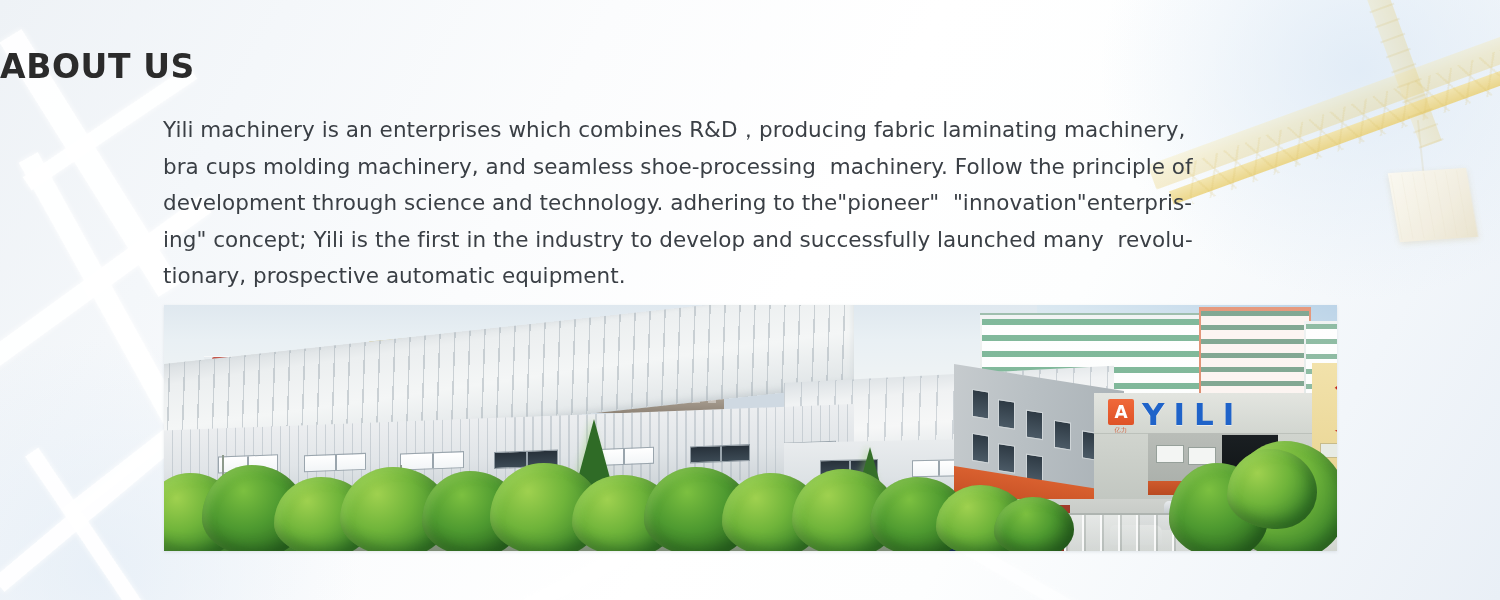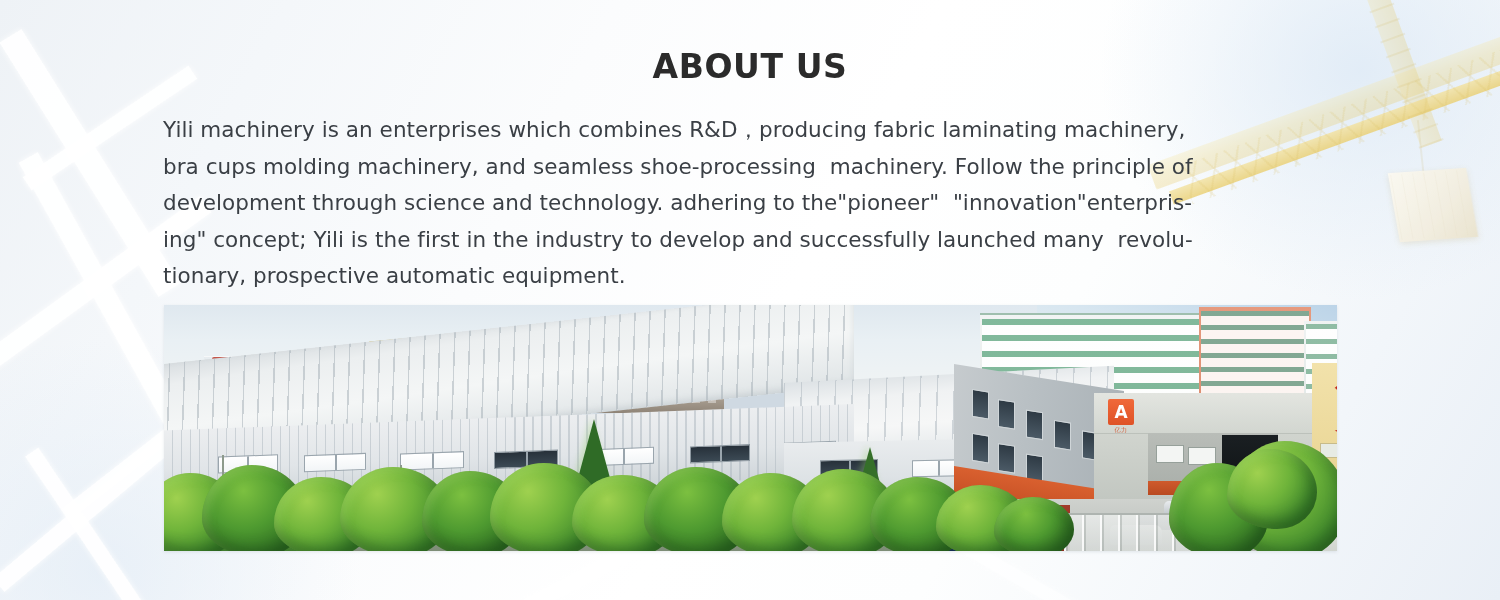--- a/index.html
+++ b/index.html
@@ -125,21 +125,20 @@
   
   .content {
     position: relative;
     z-index: 3;
   }
 
   .page-title {
     position: absolute;
     left: 0; right: 0;
     top: 47px;
-    text-align: center;
     font-size: 33px;
     font-weight: bold;
     letter-spacing: 0.6px;
     color: #2b2b2b;
     font-family: "DejaVu Sans", "Liberation Sans", sans-serif;
   }
 
   .about-text {
     position: absolute;
     left: 163px;
@@ -599,20 +598,21 @@
           <div class="win" style="left:18px;  top:66px;"></div>
           <div class="win" style="left:44px;  top:72px;"></div>
           <div class="win" style="left:72px;  top:78px;"></div>
         </div>
         <div class="office-left-base"></div>
 
         <div class="facade"></div>
         <div class="facade-band"></div>
         <div class="yili-logo">A</div>
         <div class="yili-logo-sub">亿力</div>
+        <div class="yili-text">YILI</div>
 
         <div class="portal"></div>
         <div class="portal-win" style="left:992px;  top:140px; width:26px; height:16px;"></div>
         <div class="portal-win" style="left:1024px; top:142px; width:26px; height:16px;"></div>
         <div class="portal-dark"></div>
         <div class="facade-red"></div>
 
         <div class="cream-tower"></div>
         <div class="cn-char c1">亿</div>
         <div class="cn-char c2">力</div>

